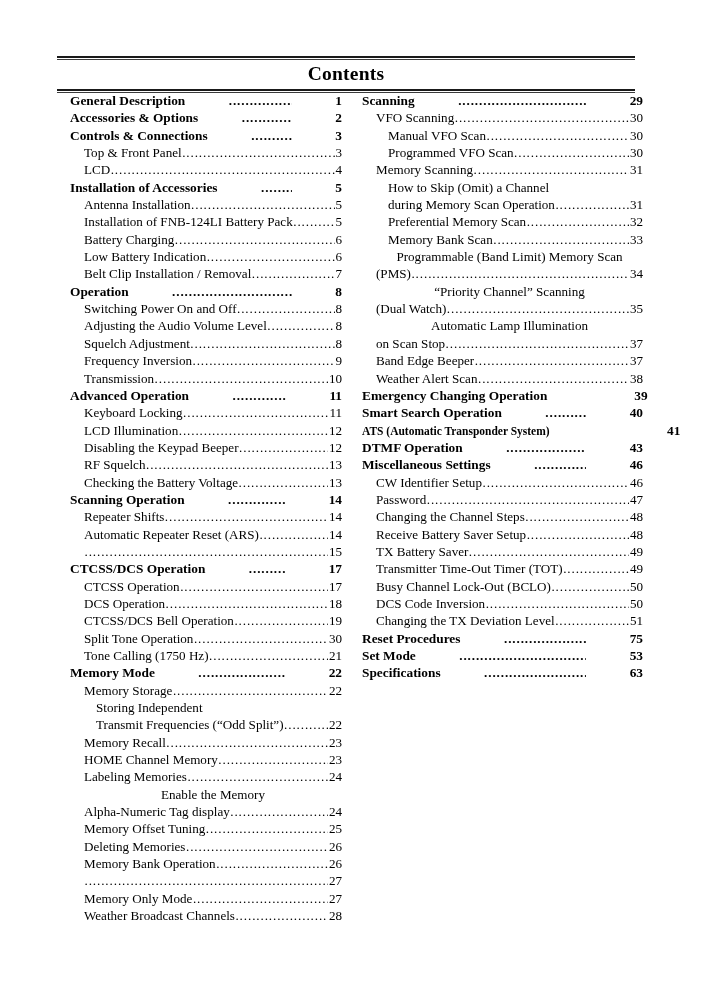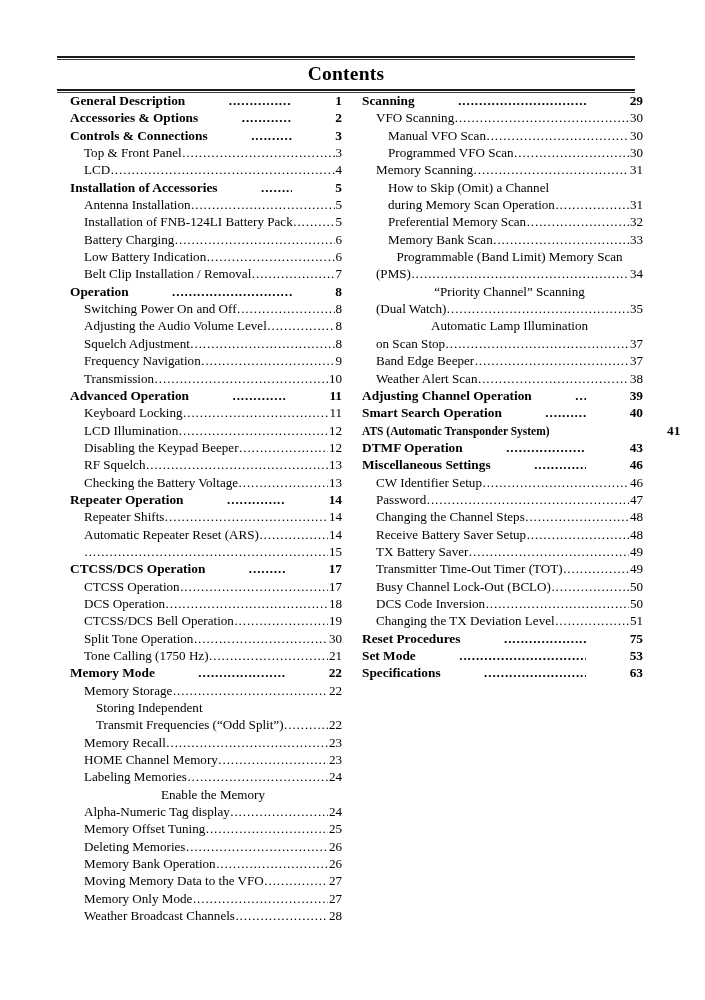--- a/index.html
+++ b/index.html
@@ -198,21 +198,21 @@
           <span class="label">Adjusting the Audio Volume Level</span>
           <span class="leader">................................................................................................................................................................</span>
           <span class="pageno">8</span>
         </div>
         <div class="entry lvl1">
           <span class="label">Squelch Adjustment</span>
           <span class="leader">................................................................................................................................................................</span>
           <span class="pageno">8</span>
         </div>
         <div class="entry lvl1">
-          <span class="label">Frequency Navigation</span>
+          <span class="label">Frequency Inversion</span>
           <span class="leader">................................................................................................................................................................</span>
           <span class="pageno">9</span>
         </div>
         <div class="entry lvl1">
           <span class="label">Transmission</span>
           <span class="leader">................................................................................................................................................................</span>
           <span class="pageno">10</span>
         </div>
         <div class="entry lvl0">
           <span class="label">Advanced Operation</span>
@@ -238,21 +238,21 @@
           <span class="label">RF Squelch</span>
           <span class="leader">................................................................................................................................................................</span>
           <span class="pageno">13</span>
         </div>
         <div class="entry lvl1">
           <span class="label">Checking the Battery Voltage</span>
           <span class="leader">................................................................................................................................................................</span>
           <span class="pageno">13</span>
         </div>
         <div class="entry lvl0">
-          <span class="label">Repeater Operation</span>
+          <span class="label">Scanning Operation</span>
           <span class="leader">................................................................................................................................................................</span>
           <span class="pageno">14</span>
         </div>
         <div class="entry lvl1">
           <span class="label">Repeater Shifts</span>
           <span class="leader">................................................................................................................................................................</span>
           <span class="pageno">14</span>
         </div>
         <div class="entry lvl1">
           <span class="label">Automatic Repeater Reset (ARS)</span>
@@ -343,21 +343,20 @@
           <span class="label">Deleting Memories</span>
           <span class="leader">................................................................................................................................................................</span>
           <span class="pageno">26</span>
         </div>
         <div class="entry lvl1">
           <span class="label">Memory Bank Operation</span>
           <span class="leader">................................................................................................................................................................</span>
           <span class="pageno">26</span>
         </div>
         <div class="entry lvl1">
-          <span class="label">Moving Memory Data to the VFO</span>
           <span class="leader">................................................................................................................................................................</span>
           <span class="pageno">27</span>
         </div>
         <div class="entry lvl1">
           <span class="label">Memory Only Mode</span>
           <span class="leader">................................................................................................................................................................</span>
           <span class="pageno">27</span>
         </div>
         <div class="entry lvl1">
           <span class="label">Weather Broadcast Channels</span>
@@ -437,21 +436,21 @@
           <span class="label">Band Edge Beeper</span>
           <span class="leader">................................................................................................................................................................</span>
           <span class="pageno">37</span>
         </div>
         <div class="entry lvl1">
           <span class="label">Weather Alert Scan</span>
           <span class="leader">................................................................................................................................................................</span>
           <span class="pageno">38</span>
         </div>
         <div class="entry lvl0">
-          <span class="label">Adjusting Channel Operation</span>
+          <span class="label">Emergency Changing Operation</span>
           <span class="leader">................................................................................................................................................................</span>
           <span class="pageno">39</span>
         </div>
         <div class="entry lvl0">
           <span class="label">Smart Search Operation</span>
           <span class="leader">................................................................................................................................................................</span>
           <span class="pageno">40</span>
         </div>
         <div class="entry lvl0 condensed">
           <span class="label">ATS (Automatic Transponder System)</span>

